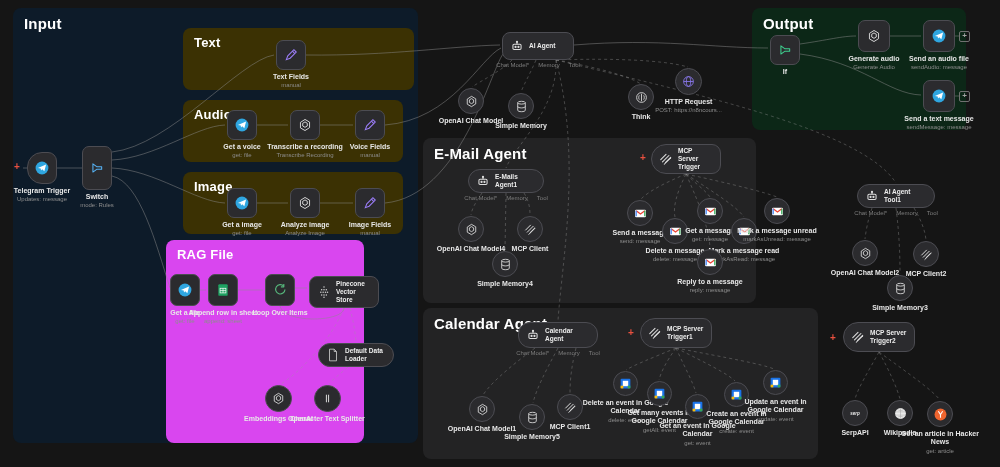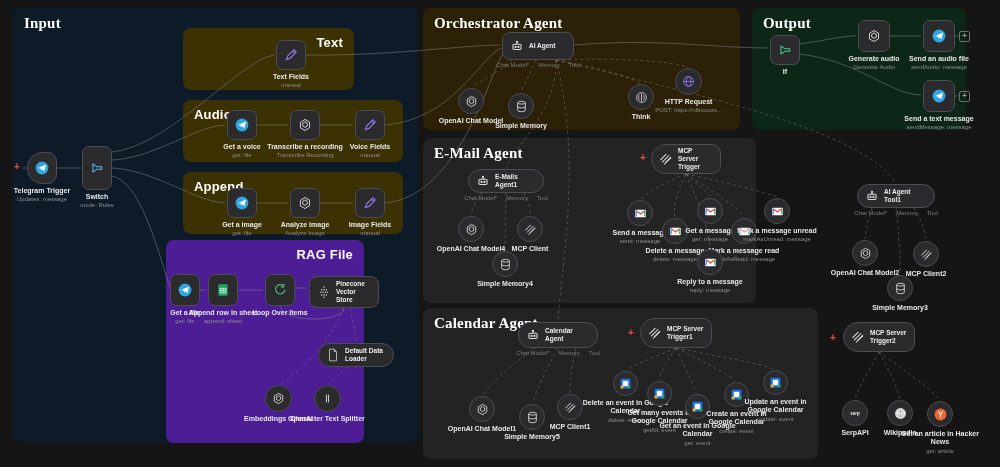--- a/index.html
+++ b/index.html
@@ -1,26 +1,26 @@
 <!DOCTYPE html>
 <html><head>
 <meta charset="utf-8">
 <style>
   html,body{margin:0;padding:0;background:#0e0e0e;}
   #canvas{position:relative;width:1000px;height:467px;background:#151515;overflow:hidden;
           font-family:"Liberation Sans", sans-serif;}
   .panel{position:absolute;border-radius:8px;box-sizing:border-box;}
   .ptitle{color:#fff;font-weight:700;padding:7px 11px;letter-spacing:.2px;}
-  .ptitle.lg{font-size:15px;font-family:Liberation Serif, serif;}
+  .ptitle.lg{font-size:15px;}
   .ptitle.sm{font-size:13px;}
   #p-input{left:13px;top:8px;width:405px;height:435px;background:#0d1b29;}
-  #p-text{left:183px;top:28px;width:171px;height:62px;background:#3b3103;text-align:right;}
+  #p-text{left:183px;top:28px;width:231px;height:62px;background:#3b3103;}
   #p-audio{left:183px;top:100px;width:220px;height:62px;background:#3b3103;}
   #p-image{left:183px;top:172px;width:220px;height:62px;background:#3b3103;}
-  #p-rag{left:166px;top:240px;width:198px;height:203px;background:#4c1d95;text-align:right;}
+  #p-rag{left:166px;top:240px;width:198px;height:203px;background:#d946ef;}
   #p-orch{left:423px;top:8px;width:317px;height:122px;background:#2c2006;}
   #p-output{left:752px;top:8px;width:214px;height:122px;background:#0c2717;}
   #p-email{left:423px;top:138px;width:333px;height:165px;background:#232324;}
   #p-cal{left:423px;top:308px;width:395px;height:151px;background:#232324;}
   #p-web{left:822px;top:133px;width:171px;height:326px;background:#232324;}
   #wires{position:absolute;left:0;top:0;z-index:2;}
   #wires path.s{fill:none;stroke:#8a8a8a;stroke-opacity:.55;stroke-width:.9;}
   #wires path.d{fill:none;stroke:#9a9a9a;stroke-opacity:.42;stroke-width:.9;stroke-dasharray:3 3;}
   #nodes{position:absolute;left:0;top:0;width:100%;height:100%;z-index:3;}
   .node{position:absolute;}
@@ -53,27 +53,24 @@
   <div class="panel" id="p-input">
       <div class="ptitle lg">Input</div>
     </div>
   <div class="panel" id="p-text">
       <div class="ptitle sm">Text</div>
     </div>
   <div class="panel" id="p-audio">
       <div class="ptitle sm">Audio</div>
     </div>
   <div class="panel" id="p-image">
-      <div class="ptitle sm">Append</div>
+      <div class="ptitle sm">Image</div>
     </div>
   <div class="panel" id="p-rag">
       <div class="ptitle sm">RAG File</div>
-    </div>
-  <div class="panel" id="p-orch">
-      <div class="ptitle lg">Orchestrator Agent</div>
     </div>
   <div class="panel" id="p-output">
       <div class="ptitle lg">Output</div>
     </div>
   <div class="panel" id="p-email">
       <div class="ptitle lg">E-Mail Agent</div>
     </div>
   <div class="panel" id="p-cal">
       <div class="ptitle lg">Calendar Agent</div>
     </div>

